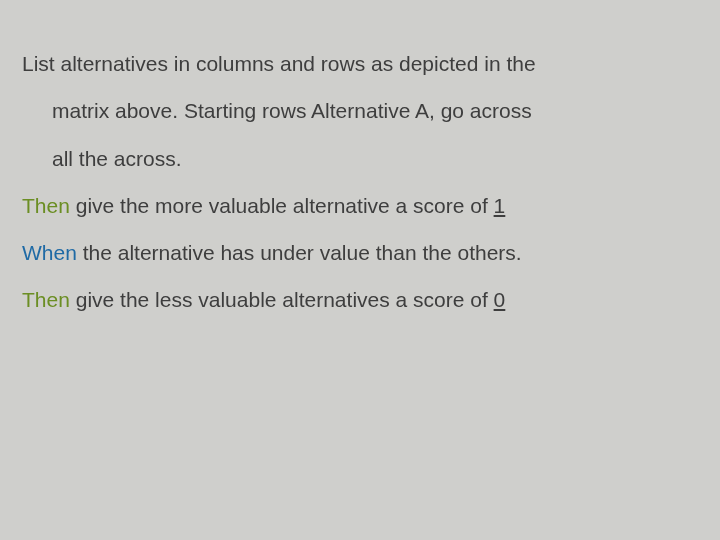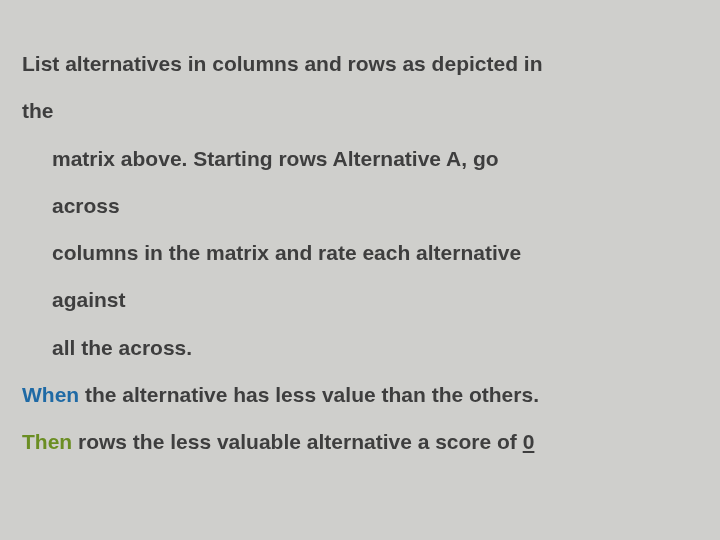--- a/index.html
+++ b/index.html
@@ -11,21 +11,21 @@
     font-family: Arial, Helvetica, sans-serif;
   }
   .slide {
     box-sizing: border-box;
     width: 580px;
     height: 540px;
     padding: 40px 30px 30px 22px;
     color: #3e3e3e;
     font-size: 21px;
     line-height: 2.25;
-    font-weight: bold;
+    font-weight: normal;
   }
   .para {
     margin: 0;
   }
   .indent {
     padding-left: 30px;
     display: block;
   }
   .kw-when  { color: #1f6aa5; }
   .kw-then  { color: #6b8e23; }
@@ -35,27 +35,29 @@
   }
 </style>
 </head>
 <body>
 
 <div class="slide">
 
   <div class="para">
     <span>List alternatives in columns and rows as depicted in the</span><br>
     <span class="indent">matrix above. Starting rows Alternative A, go across</span>
-    <span class="indent">columns in the matrix and rate each alternative against</span>
     <span class="indent">all the across.</span>
   </div>
 
 
-
   <div class="para">
-    <span class="kw-when">When</span><span> the alternative has less value than the others.</span>
+    <span class="kw-then">Then</span><span> give the more valuable alternative a score of </span><span class="score">1</span>
   </div>
 
   <div class="para">
-    <span class="kw-then">Then</span><span> rows the less valuable alternative a score of </span><span class="score">0</span>
+    <span class="kw-when">When</span><span> the alternative has under value than the others.</span>
+  </div>
+
+  <div class="para">
+    <span class="kw-then">Then</span><span> give the less valuable alternatives a score of </span><span class="score">0</span>
   </div>
 
 </div>
 
 </body></html>

